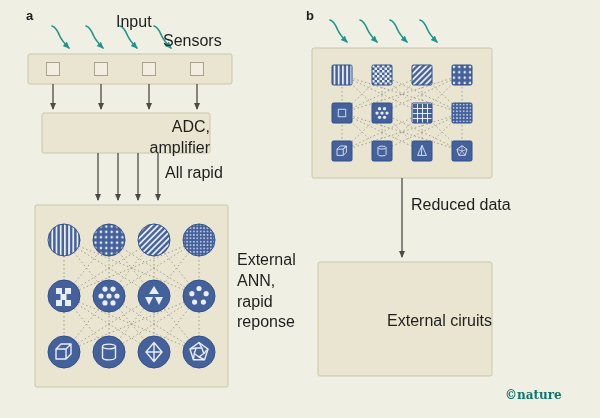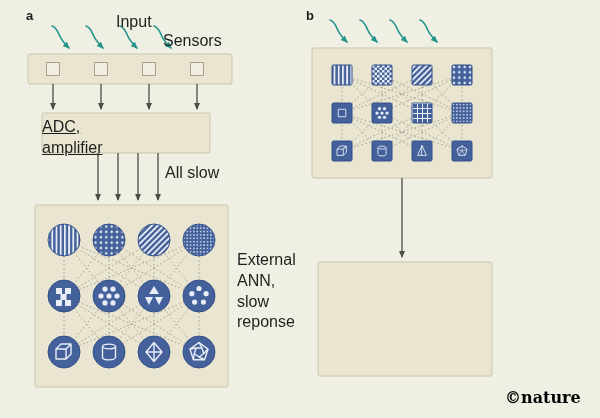--- a/index.html
+++ b/index.html
@@ -5,22 +5,22 @@
   html,body{margin:0;padding:0;background:#f0efe4;}
   .canvas{position:relative;width:600px;height:418px;background:#f0efe4;
           font-family:"Liberation Sans",sans-serif;overflow:hidden;}
   svg.diagram{position:absolute;left:0;top:0;}
   .box{fill:#e9e5d1;stroke:#cbc5a9;stroke-width:1;}
   .cell{fill:#f1eee1;stroke:#a8a38f;stroke-width:1;}
   .flow{stroke:#4c4c46;stroke-width:1.3;fill:none;}
   .squig{stroke:#23948a;stroke-width:1.6;fill:none;stroke-linecap:round;}
   .lbl{position:absolute;font-size:16px;color:#1e1e1e;line-height:1.3;white-space:pre-line;}
   .panel-label{font-weight:bold;font-size:13px;}
-  .center{text-align:left;text-decoration:underline;}
-  .credit{font-family:"DejaVu Serif",serif;font-size:16px;font-weight:600;color:#000000;}
+  .center{text-align:right;}
+  .credit{font-family:"DejaVu Serif",serif;font-size:12px;font-weight:600;color:#0f766e;}
 </style>
 </head>
 <body>
 
 <div class="canvas">
 
   <svg class="diagram" width="600" height="418" viewBox="0 0 600 418">
     <defs>
       <marker id="mgray" markerUnits="userSpaceOnUse" markerWidth="8" markerHeight="8" refX="6" refY="3" orient="auto">
         <path d="M0,0 L7,3 L0,6 Z" fill="#4c4c46"></path>
@@ -312,22 +312,24 @@
           </g>
         </g>
       </g>
   </svg>
 
   <div class="lbl panel-label" style="left:26px;top:8px">a</div>
   <div class="lbl" style="left:116px;top:12px">Input</div>
   <div class="lbl" style="left:163px;top:31px">Sensors</div>
   <div class="lbl center" style="left:42px;top:117px;width:168px">ADC,
 amplifier</div>
-  <div class="lbl" style="left:165px;top:163px">All slow</div>
+  <div class="lbl" style="left:165px;top:163px">All rapid</div>
   <div class="lbl" style="left:237px;top:250px">External
 ANN,
-slow
+rapid
 reponse</div>
 
   <div class="lbl panel-label" style="left:306px;top:8px">b</div>
+  <div class="lbl" style="left:411px;top:195px">Reduced data</div>
+  <div class="lbl center" style="left:318px;top:311px;width:174px">External ciruits</div>
 
   <div class="lbl credit" style="left:505px;top:388px">©nature</div>
 </div>
 
 </body></html>

